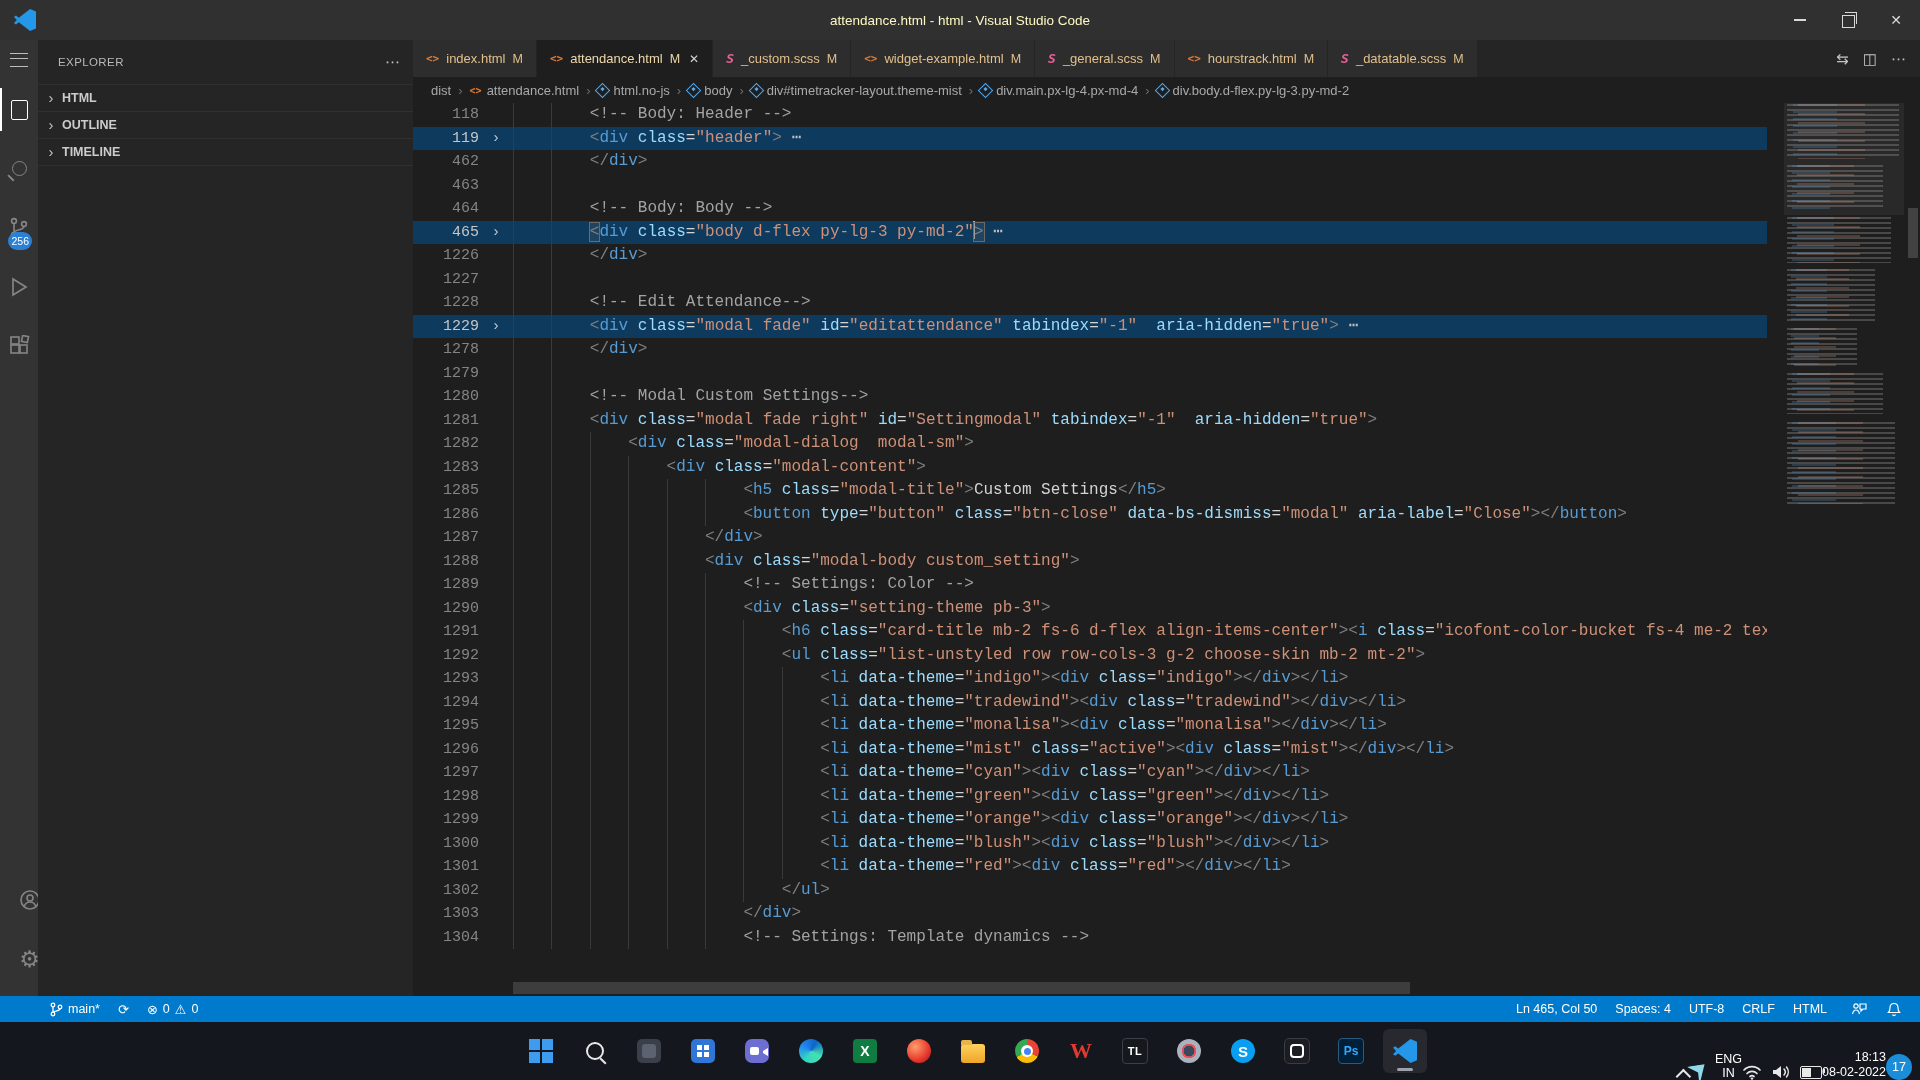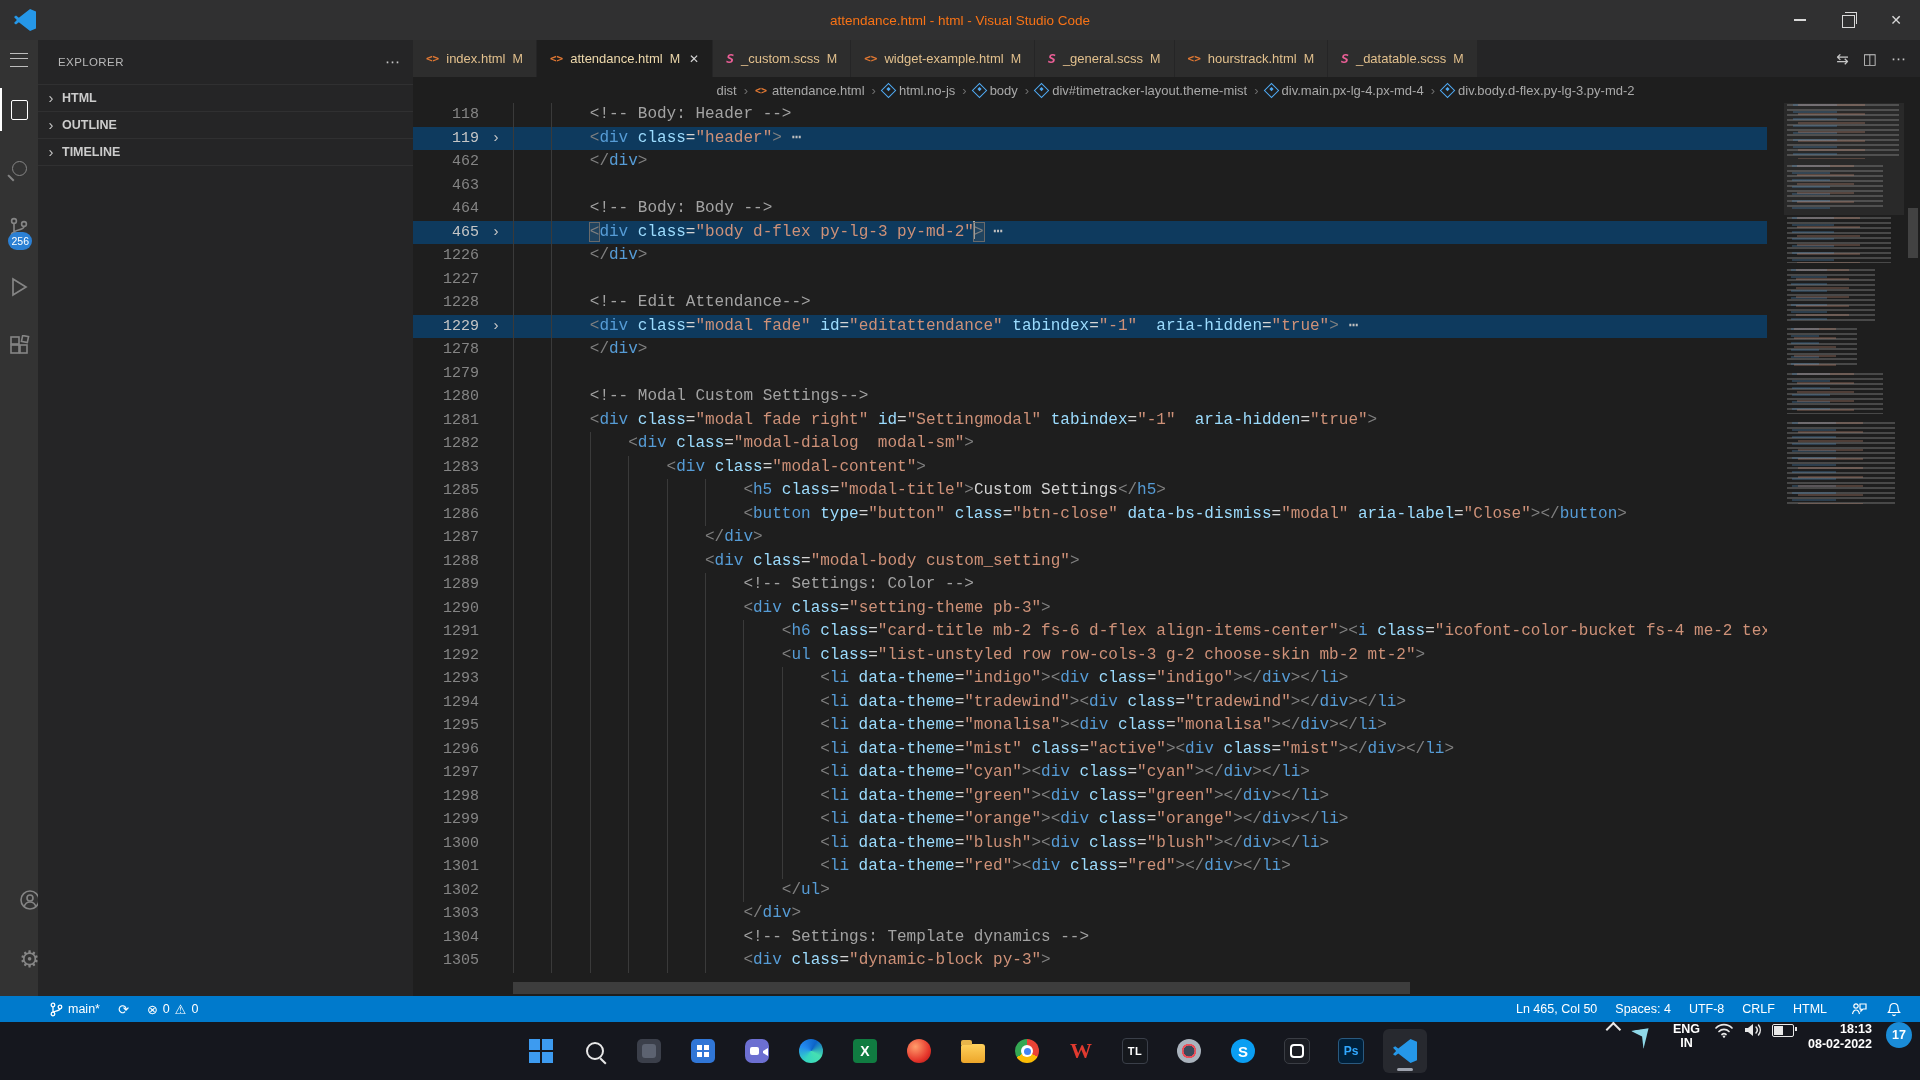--- a/index.html
+++ b/index.html
@@ -2,21 +2,21 @@
 <html><head>
 <meta charset="utf-8">
 <style>
   html,body{margin:0;padding:0;background:#000;}
   .screen{position:relative;width:1920px;height:1080px;overflow:hidden;background:#1e1e1e;
           font-family:"Liberation Sans",sans-serif;color:#ccc;-webkit-font-smoothing:antialiased;}
   
   .titlebar{position:absolute;top:0;left:0;right:0;height:40px;background:#303031;display:flex;align-items:center;}
   .vsc-logo{width:22px;height:22px;margin-left:14px;background:#2597e8;
             clip-path:polygon(73% 0,100% 11%,100% 89%,73% 100%,22% 60%,9% 70%,0 64%,13% 50%,0 36%,9% 30%,22% 40%);}
-  .title-text{position:absolute;left:0;right:0;text-align:center;font-size:13.5px;color:#f97316;pointer-events:none;}
+  .title-text{position:absolute;left:0;right:0;text-align:center;font-size:13.5px;color:#fef9c3;pointer-events:none;}
   .win-controls{position:absolute;right:0;top:0;height:40px;display:flex;}
   .win-btn{width:48px;height:40px;display:flex;align-items:center;justify-content:center;color:#d8d8d8;font-size:14px;}
   .ic-min::before{content:"";display:block;width:12px;height:1.5px;background:#d8d8d8;}
   .ic-restore{position:relative;width:11px;height:11px;border:1.2px solid #d8d8d8;margin-top:2px;}
   .ic-restore::before{content:"";position:absolute;left:2px;top:-4px;width:11px;height:11px;border:1.2px solid #d8d8d8;border-left:none;border-bottom:none;}
   .ic-close::before{content:"✕";font-size:14px;}
   
   .main{position:absolute;top:40px;left:0;right:0;bottom:84px;display:flex;}
   
   .activitybar{width:38px;background:#333333;position:relative;flex:none;}
@@ -48,21 +48,21 @@
   .tab .tbadge{color:#e2c08d;font-size:12.5px;}
   .tab.active{background:#1e1e1e;}
   .tab.active .tlabel,.tab.active .tbadge{color:#eed9ac;}
   .tab .tclose{color:#d4d4d4;font-size:12px;margin-left:2px;}
   .ficon{font-size:11px;font-weight:bold;font-family:"DejaVu Sans Mono",monospace;}
   .ficon.html{color:#e37933;}
   .ficon.scss{color:#ec5f97;font-size:13px;font-style:italic;}
   .tab-actions{margin-left:auto;display:flex;align-items:center;gap:14px;padding:0 14px;color:#c5c5c5;font-size:15px;background:#252526;}
   
   .breadcrumbs{position:absolute;top:37px;left:0;right:0;height:26px;display:flex;align-items:center;padding-left:18px;
-               font-size:13px;color:#a9a9a9;background:#1e1e1e;white-space:nowrap;justify-content:center;}
+               font-size:13px;color:#a9a9a9;background:#1e1e1e;white-space:nowrap;}
   .bc-item{display:flex;align-items:center;gap:5px;}
   .bc-sep{color:#6e6e6e;margin:0 7px;font-size:13px;}
   .bc-ic-html{color:#e37933;font-size:10px;font-weight:bold;font-family:"DejaVu Sans Mono",monospace;}
   .bc-ic-sym{width:9px;height:9px;border:1.6px solid #4fa8f0;transform:rotate(45deg);display:inline-block;}
   .bc-ic-sym::before{content:"";display:block;width:3px;height:3px;margin:1.6px;background:#4fa8f0;}
   
   .code-rows{position:absolute;top:63px;bottom:0;left:0;width:1354px;overflow:hidden;}
   .row{position:relative;height:23.5px;line-height:23.5px;font-family:"Liberation Mono",monospace;font-size:16px;}
   .row.hl{background:#0e3a5e;}
   .ln{position:absolute;left:0;width:66px;text-align:right;color:#858585;font-size:15px;}
@@ -128,21 +128,21 @@
   .app-tl-app .glyph{color:#fff;font-size:11px;letter-spacing:.5px;}
   .app-camera .ic{border-radius:50%;background:radial-gradient(circle,#3b4a5a 0 31%,#e8505b 33% 42%,#aab3bd 44% 100%);}
   .app-skype .ic{border-radius:50%;background:#0a9ef2;}
   .app-skype .glyph{color:#fff;font-size:15px;}
   .app-capture .ic{background:#1b1d23;border:1px solid #3a3d44;border-radius:5px;}
   .app-capture .ic::before{content:"";position:absolute;inset:5px;border:2px solid #fff;border-radius:4px;}
   .app-photoshop .ic{background:#00203a;border:1px solid #2a5a80;border-radius:4px;}
   .app-photoshop .glyph{color:#31a8ff;font-size:12px;}
   .app-vscode .ic{background:#2597e8;clip-path:polygon(73% 0,100% 11%,100% 89%,73% 100%,22% 60%,9% 70%,0 64%,13% 50%,0 36%,9% 30%,22% 40%);}
   
-  .tray{position:absolute;right:8px;top:0;bottom:0;display:flex;align-items:flex-start;gap:14px;color:#fff;font-weight:bold;}
+  .tray{position:absolute;right:8px;top:0;bottom:0;display:flex;align-items:flex-end;color:#fff;}
   .tray-chevron{width:9px;height:9px;border-top:2px solid #e8e8e8;border-left:2px solid #e8e8e8;transform:rotate(45deg) translateY(3px);}
   .tray-arrow{width:0;height:0;border:8px solid transparent;border-bottom:14px solid transparent;
               border-left:16px solid #8fd8e8;transform:rotate(-35deg);clip-path:polygon(0 0,100% 50%,0 100%,25% 50%);}
   .lang{font-size:12.5px;line-height:14px;text-align:center;}
   .sysicons{display:flex;align-items:center;gap:9px;}
   .battery{width:20px;height:11px;border:1.5px solid #e8e8e8;border-radius:2px;position:relative;}
   .battery::before{content:"";position:absolute;right:-4px;top:2.5px;width:2px;height:4px;background:#e8e8e8;}
   .battery::after{content:"";position:absolute;left:1px;top:1px;bottom:1px;width:9px;background:#e8e8e8;}
   .clock{font-size:12.5px;line-height:15px;text-align:right;}
   .notif-badge{width:26px;height:26px;border-radius:50%;background:#1a8cd8;color:#fff;font-size:12.5px;
@@ -496,25 +496,20 @@
           <div class="row" style="--ind: 24;">
             <div class="guides" style="--ind: 24;"></div>
             <span class="ln">1303</span>
             <span class="codeln" style="padding-left: 230.4px;"><span class="tk-p">&lt;/</span><span class="tk-t">div</span><span class="tk-p">&gt;</span></span>
           </div>
           <div class="row" style="--ind: 24;">
             <div class="guides" style="--ind: 24;"></div>
             <span class="ln">1304</span>
             <span class="codeln" style="padding-left: 230.4px;"><span class="tk-c">&lt;!-- Settings: Template dynamics --&gt;</span></span>
           </div>
-          <div class="row" style="--ind: 24;">
-            <div class="guides" style="--ind: 24;"></div>
-            <span class="ln">1305</span>
-            <span class="codeln" style="padding-left: 230.4px;"><span class="tk-p">&lt;</span><span class="tk-t">div</span><span class="tk-x"> </span><span class="tk-a">class</span><span class="tk-o">=</span><span class="tk-s">"dynamic-block py-3"</span><span class="tk-p">&gt;</span></span>
-          </div>
         </div>
 
       <div class="minimap">
         <div class="mm-slider"></div>
         <div class="mm" style="top:1px;height:55px;width:112px;"></div>
         <div class="mm" style="top:62px;height:45px;width:96px;"></div>
         <div class="mm" style="top:114px;height:46px;width:104px;"></div>
         <div class="mm" style="top:166px;height:52px;width:88px;"></div>
         <div class="mm" style="top:225px;height:39px;width:70px;"></div>
         <div class="mm" style="top:270px;height:41px;width:96px;"></div>

